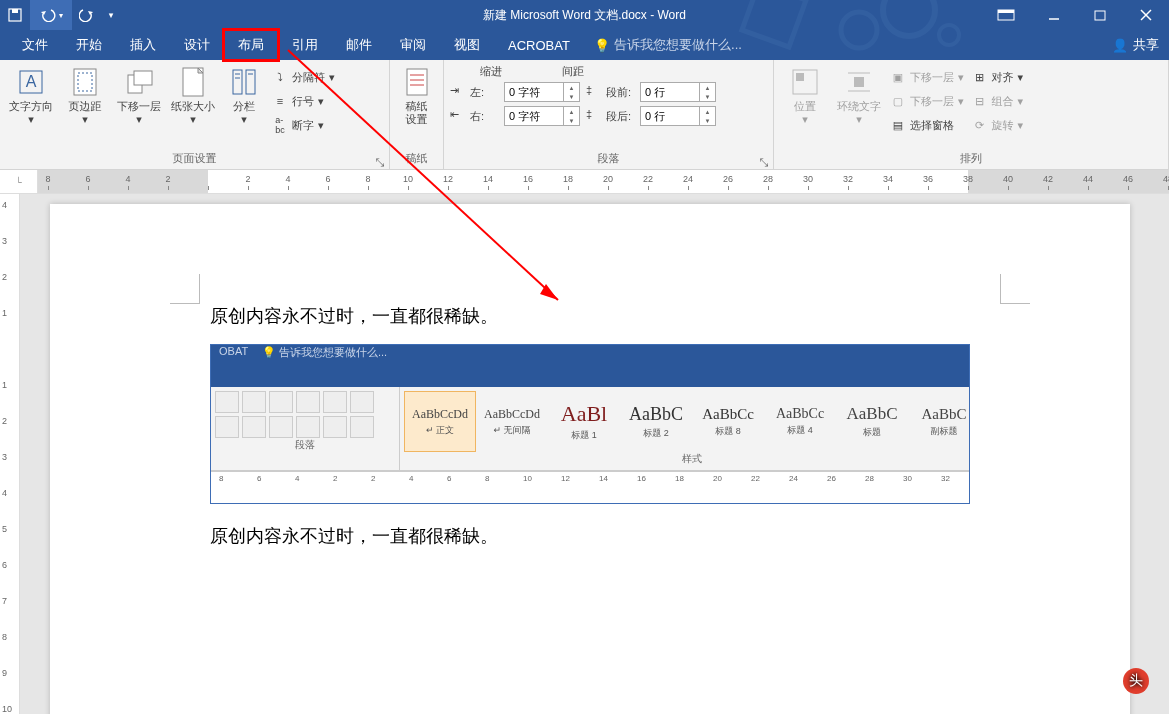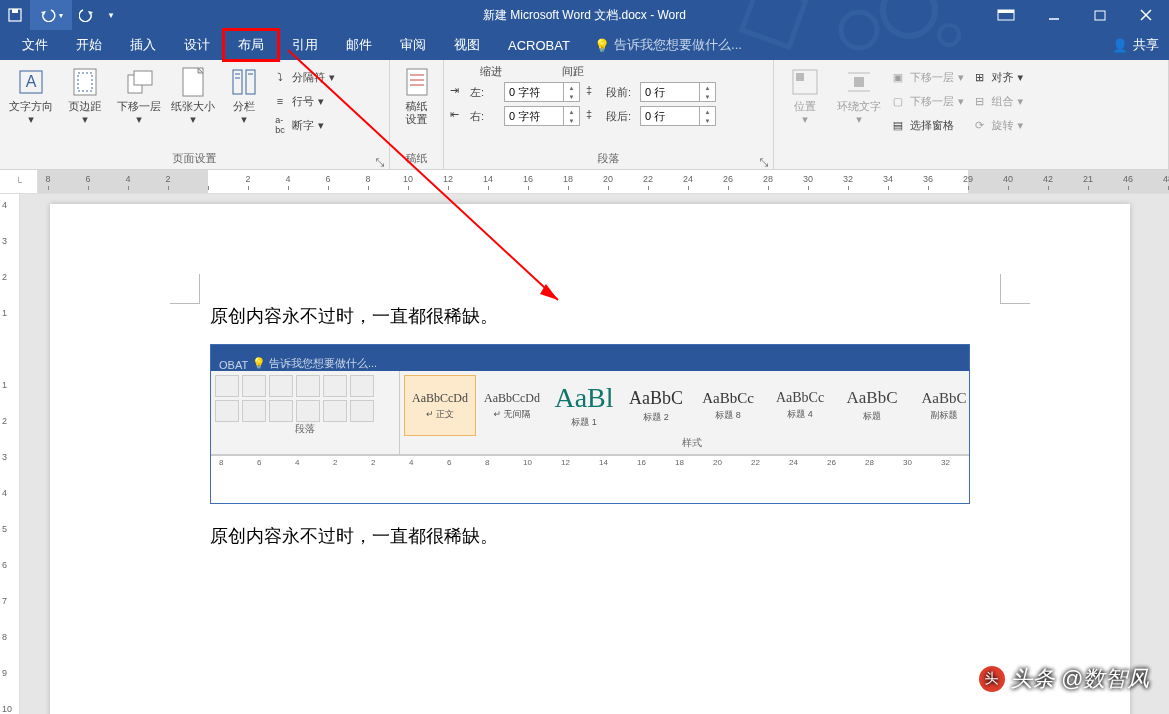--- a/index.html
+++ b/index.html
@@ -58,21 +58,21 @@
 .vruler .tick { position:absolute; left:2px; }
 .page { margin:10px auto 0 30px; width:1080px; height:540px; background:#fff; box-shadow:0 0 6px rgba(0,0,0,.2); padding:100px 130px 0 160px; position:relative; overflow:hidden; }
 .page .corner { position:absolute; width:30px; height:30px; border:1px solid #bbb; }
 .page .corner.tl { top:100px; left:150px; border-right:none; border-bottom:none; transform:translate(-100%,-100%) rotate(180deg) ;}
 .page .corner.tr { top:100px; right:130px; border-left:none; border-bottom:none; transform:translate(100%,-100%) rotate(180deg);}
 .page h1 { text-align:center; font-family:"SimSun",serif; font-size:36px; font-weight:normal; margin-bottom:30px; }
 .page p { font-family:"SimSun",serif; font-size:18px; margin-bottom:16px; }
 
 
 .embed { border:1px solid #3e6db5; width:760px; height:160px; margin-top:4px; background:#fff; font-size:10px; overflow:hidden; }
-.embed .ebar { height:26px; background:#2b579a; color:#c8d4e8; display:flex; align-items:flex-end; padding:0 8px; gap:4px; font-size:11px; }
+.embed .ebar { height:42px; background:#2b579a; color:#c8d4e8; display:flex; align-items:flex-start; padding:0 8px; gap:14px; font-size:11px; }
 .embed .erib { height:84px; background:#f3f3f3; display:flex; border-bottom:1px solid #ccc; }
 .embed .egroup { border-right:1px solid #ccc; display:flex; flex-direction:column; padding:4px; }
 .embed .egroup .elabel { text-align:center; font-size:10px; color:#666; }
 .embed .ebtns { display:flex; flex-wrap:wrap; gap:3px; width:180px; }
 .embed .ebtns .eb { width:24px; height:22px; background:#eee; border:1px solid #ccc; }
 .embed .styles { display:flex; flex:1; overflow:hidden; }
 .embed .style { width:72px; display:flex; flex-direction:column; align-items:center; justify-content:center; border:1px solid transparent; padding:4px 2px; cursor:pointer; }
 .embed .style.sel { border-color:#f0b560; background:#fdeacc; }
 .embed .style .prev { font-family:"Times New Roman",serif; }
 .embed .style .sn { font-size:9px; color:#555; margin-top:2px; }
@@ -331,20 +331,21 @@
             <span class="ico">▤</span>
             <span>选择窗格</span>
           </div>
       </div>
       <div class="smallbtns">
         <div class="smallbtn"><span class="ico">⊞</span><span>对齐</span> ▾</div>
         <div class="smallbtn dimmed"><span class="ico">⊟</span><span>组合</span> ▾</div>
         <div class="smallbtn dimmed"><span class="ico">⟳</span><span>旋转</span> ▾</div>
       </div>
     </div>
+    <div class="label">排列</div>
   </div>
 </div>
 
 <div class="hruler-wrap">
   <div class="hruler-corner">└</div>
   <div class="hruler" id="hruler">
     <div class="dark" style="left:0;width:170px"></div>
     <div class="dark" style="left:930px;width:300px"></div>
   <div class="tick" style="left: 10px;">
         <span class="num">8</span>
@@ -432,33 +433,33 @@
       </div>
       <div class="tick" style="left: 850px;">
         <span class="num">34</span>
         <span class="mark"></span>
       </div>
       <div class="tick" style="left: 890px;">
         <span class="num">36</span>
         <span class="mark"></span>
       </div>
       <div class="tick" style="left: 930px;">
-        <span class="num">29</span>
+        <span class="num">38</span>
         <span class="mark"></span>
       </div>
       <div class="tick" style="left: 970px;">
         <span class="num">40</span>
         <span class="mark"></span>
       </div>
       <div class="tick" style="left: 1010px;">
         <span class="num">42</span>
         <span class="mark"></span>
       </div>
       <div class="tick" style="left: 1050px;">
-        <span class="num">21</span>
+        <span class="num">44</span>
         <span class="mark"></span>
       </div>
       <div class="tick" style="left: 1090px;">
         <span class="num">46</span>
         <span class="mark"></span>
       </div>
       <div class="tick" style="left: 1130px;">
         <span class="num">48</span>
         <span class="mark"></span>
       </div>
@@ -515,21 +516,21 @@
           <div class="styles" id="estyles">
               <div class="style sel">
                 <div class="prev" style="font-size:12px;color:#444">AaBbCcDd</div>
                 <div class="sn">↵ 正文</div>
               </div>
               <div class="style">
                 <div class="prev" style="font-size:12px;color:#444">AaBbCcDd</div>
                 <div class="sn">↵ 无间隔</div>
               </div>
               <div class="style">
-                <div class="prev" style="font-size:28px;color:#0f766e">AaBl</div>
+                <div class="prev" style="font-size:22px;color:#7f1d1d">AaBl</div>
                 <div class="sn">标题 1</div>
               </div>
               <div class="style">
                 <div class="prev" style="font-size:18px;color:#333">AaBbC</div>
                 <div class="sn">标题 2</div>
               </div>
               <div class="style">
                 <div class="prev" style="font-size:15px;color:#333">AaBbCc</div>
                 <div class="sn">标题 8</div>
               </div>
@@ -577,14 +578,13 @@
   </div>
 </div>
 
 <svg class="arrow-callout" style="left:278px;top:40px" width="300" height="270">
   <line x1="10" y1="10" x2="280" y2="260" stroke="#ff0000" stroke-width="2"></line>
   <polygon points="280,260 268,244 262,254" fill="#ff0000"></polygon>
 </svg>
 
 <div class="watermark">
   <span class="logo">头</span>
-  <span><span>头条</span> <span>@数智风</span></span>
 </div>
 
 </body></html>

